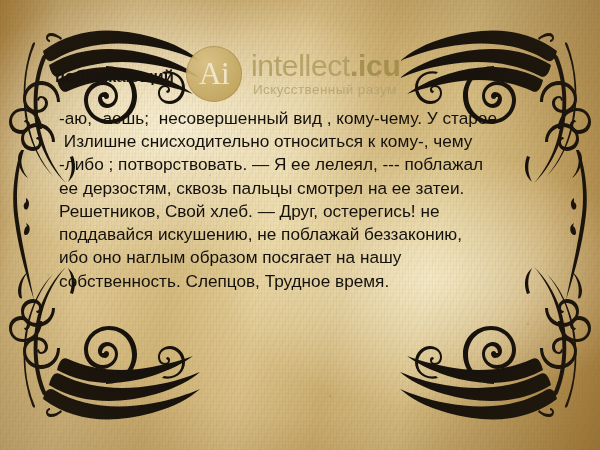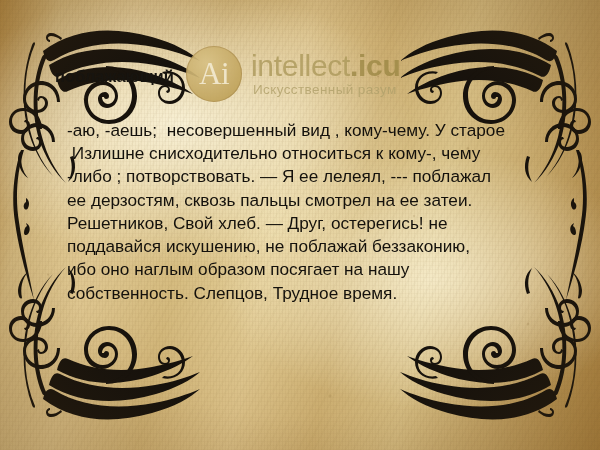--- a/index.html
+++ b/index.html
@@ -143,29 +143,29 @@
   .content {
     position: absolute;
     left: 55px;
     top: 66px;
     width: 496px;
   }
   .headword {
     font-size: 16.5px;
     line-height: 1.25;
     color: #17140f;
-    margin: 0 0 32px 0;
+    margin: 0 0 20px 0;
     position: relative;
     z-index: 3;
   }
   .definition {
     font-size: 17.2px;
     line-height: 1.355;
     color: #14110c;
-    margin: 12px;
+    margin: 4px;
     position: relative;
     z-index: 3;
     white-space: pre-wrap;
   }
 </style>
 </head>
 <body>
 
 <div class="card">
 

